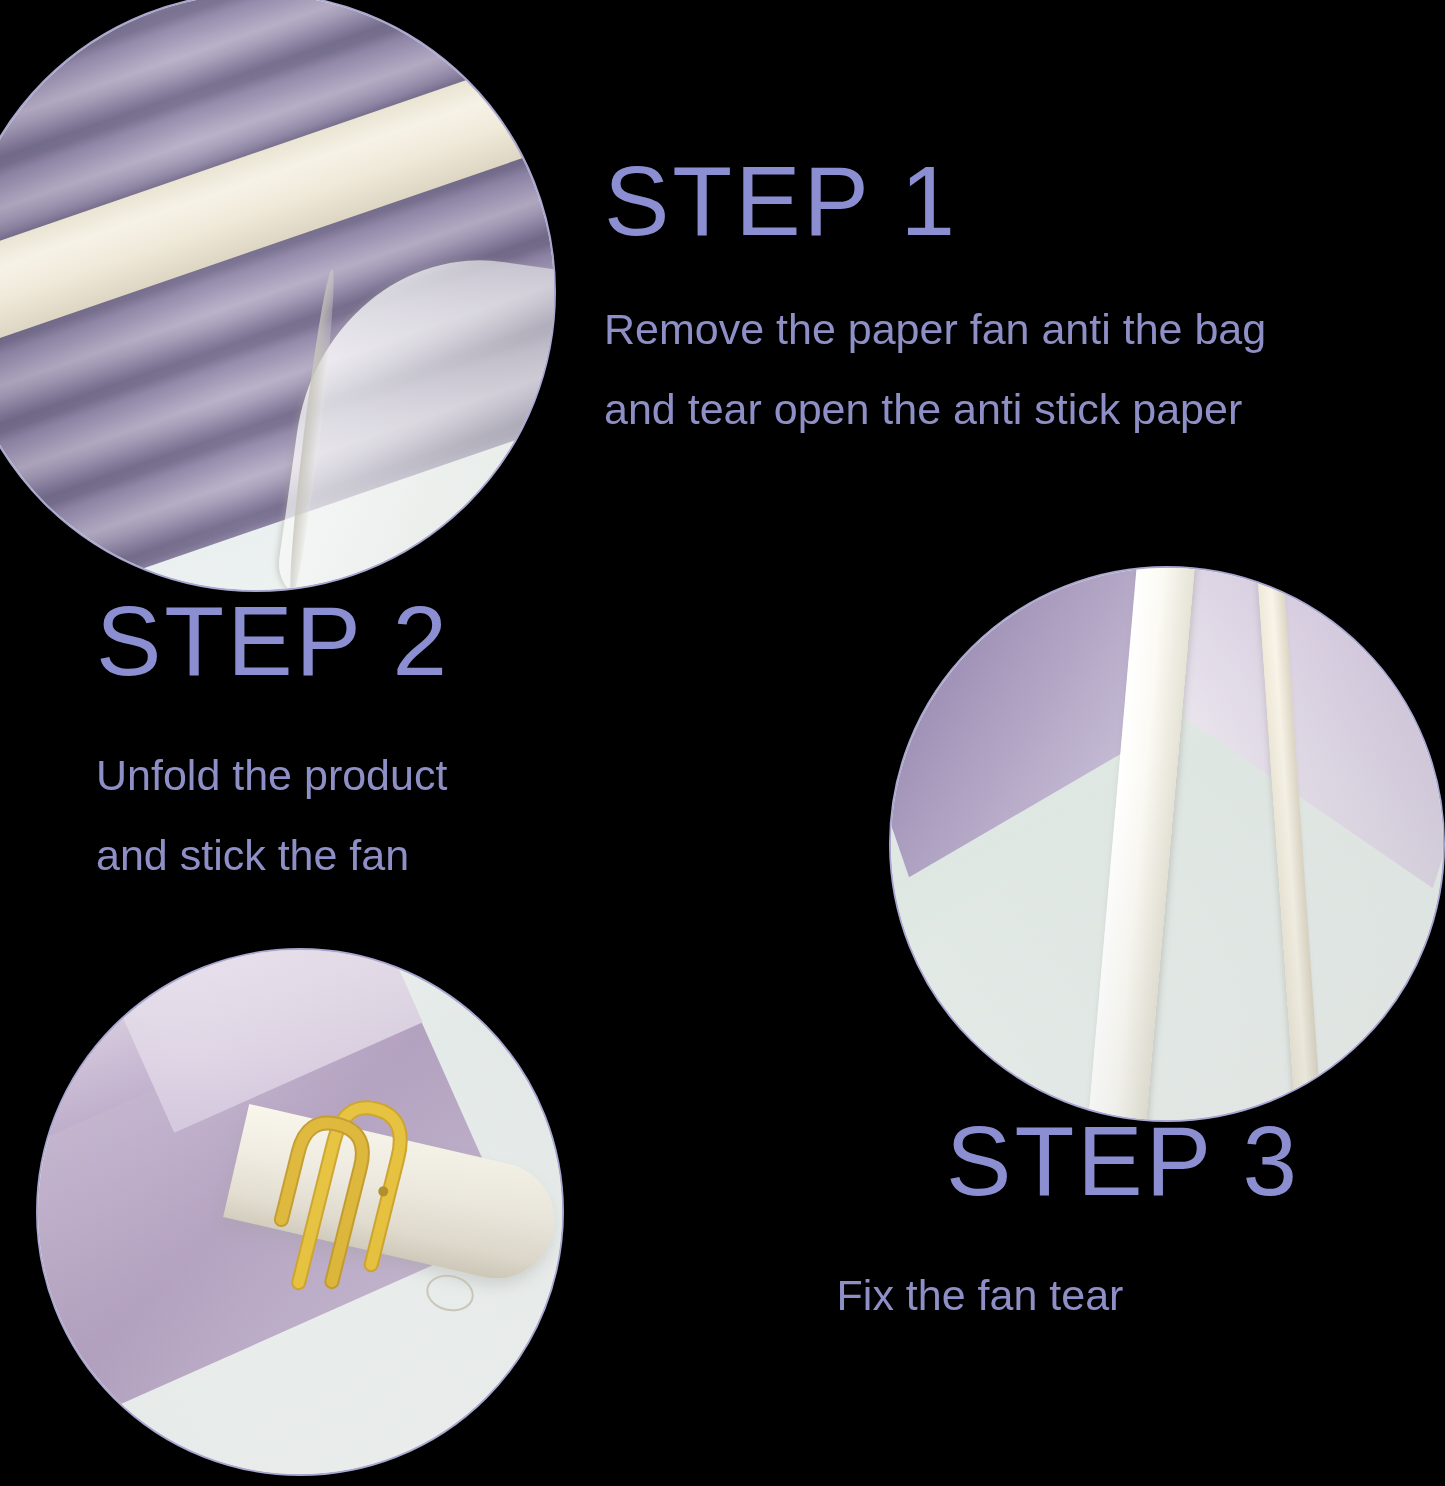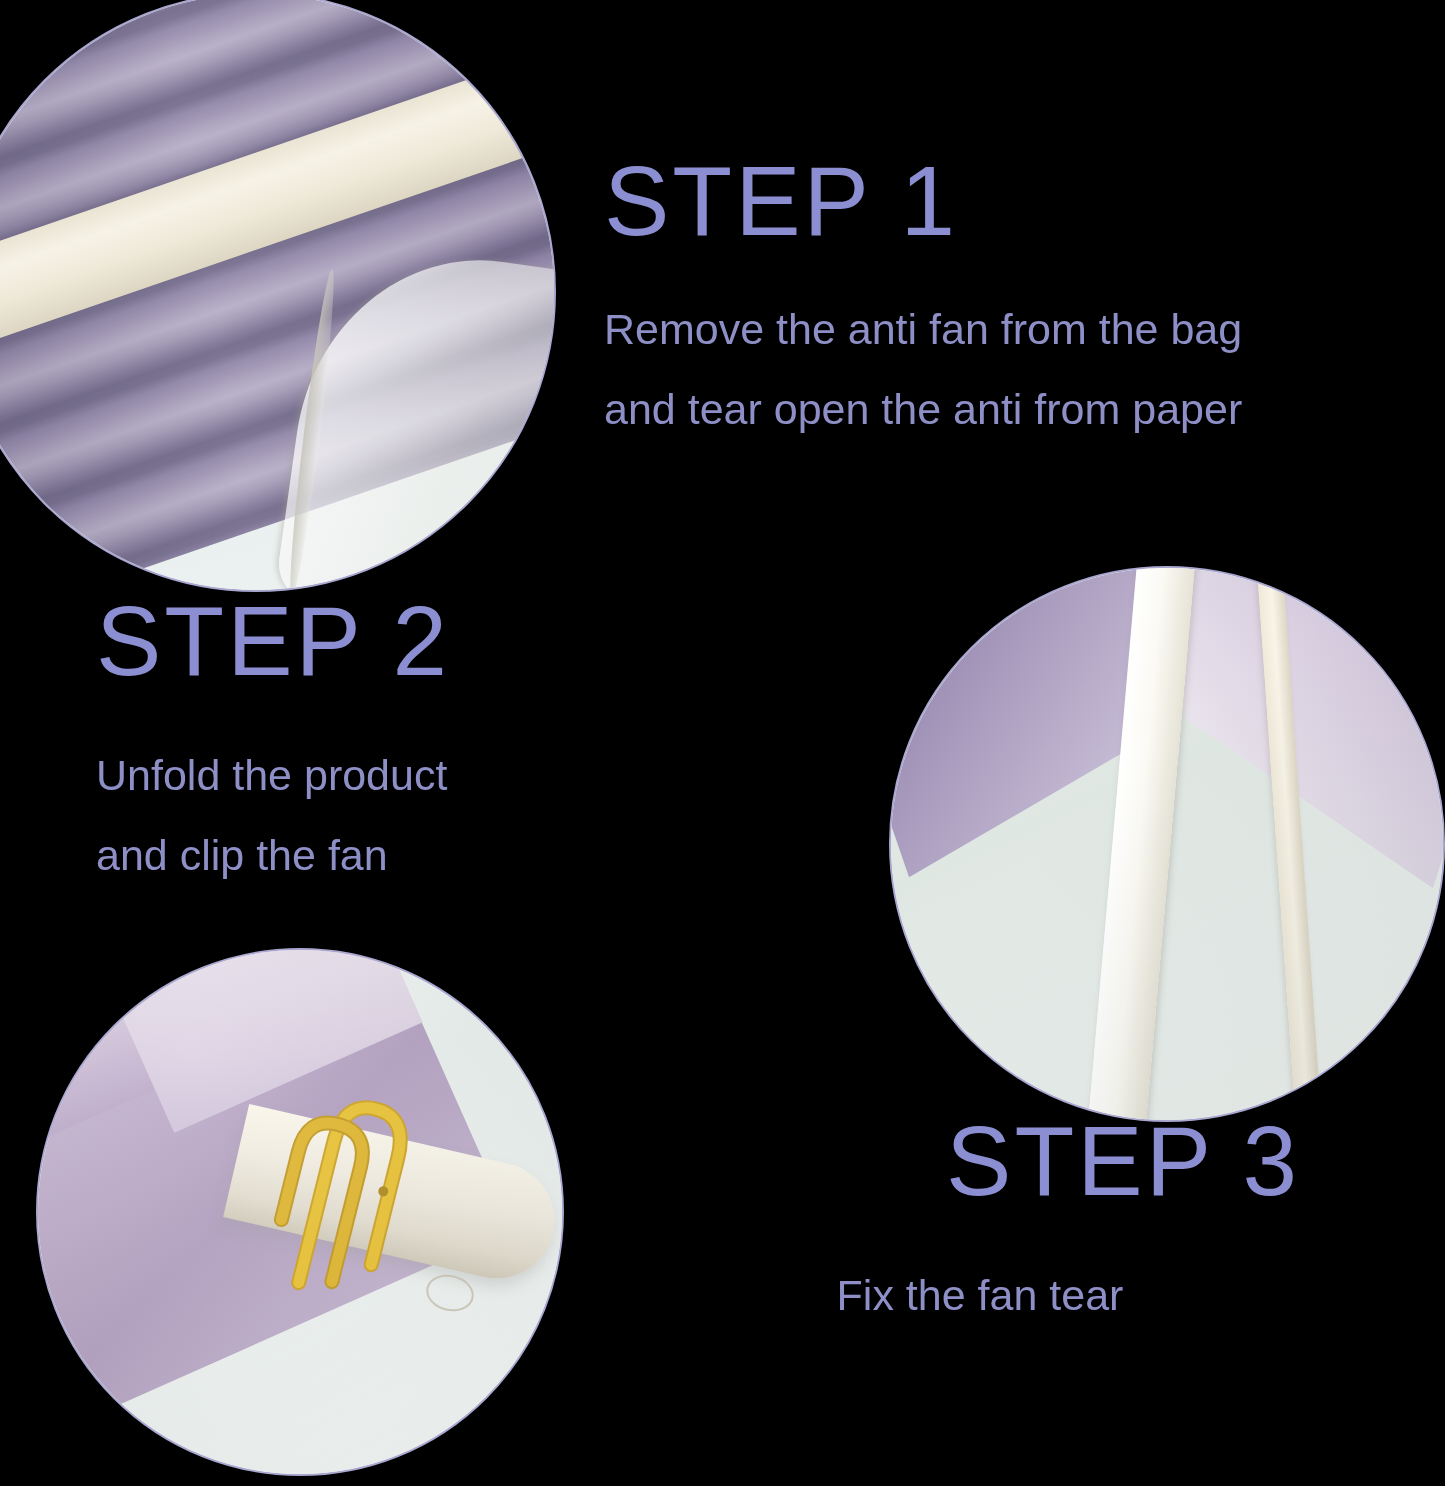--- a/index.html
+++ b/index.html
@@ -237,28 +237,28 @@
       <div class="pleats"></div>
       <div class="pleat-shade"></div>
       <div class="cream-rail"></div>
       <div class="tape-peel"></div>
       <div class="tape-edge"></div>
     </div>
   </div>
 
   <div class="step-block" id="step1-block">
     <div class="step-heading">STEP 1</div>
-    <div class="step-body">Remove the anti fan from the bag</div>
-    <div class="step-body">and tear open the anti from paper</div>
+    <div class="step-body">Remove the paper fan anti the bag</div>
+    <div class="step-body">and tear open the anti stick paper</div>
   </div>
 
   <div class="step-block" id="step2-block">
     <div class="step-heading">STEP 2</div>
     <div class="step-body">Unfold the product</div>
-    <div class="step-body">and clip the fan</div>
+    <div class="step-body">and stick the fan</div>
   </div>
 
   <div class="photo-circle" id="circle-step2">
     <div class="photo-inner" id="photo-unfolded">
       <div class="bg"></div>
       <div class="flap-left"></div>
       <div class="flap-right"></div>
       <div class="strip-white"></div>
       <div class="strip-cream"></div>
       <div class="shade"></div>

